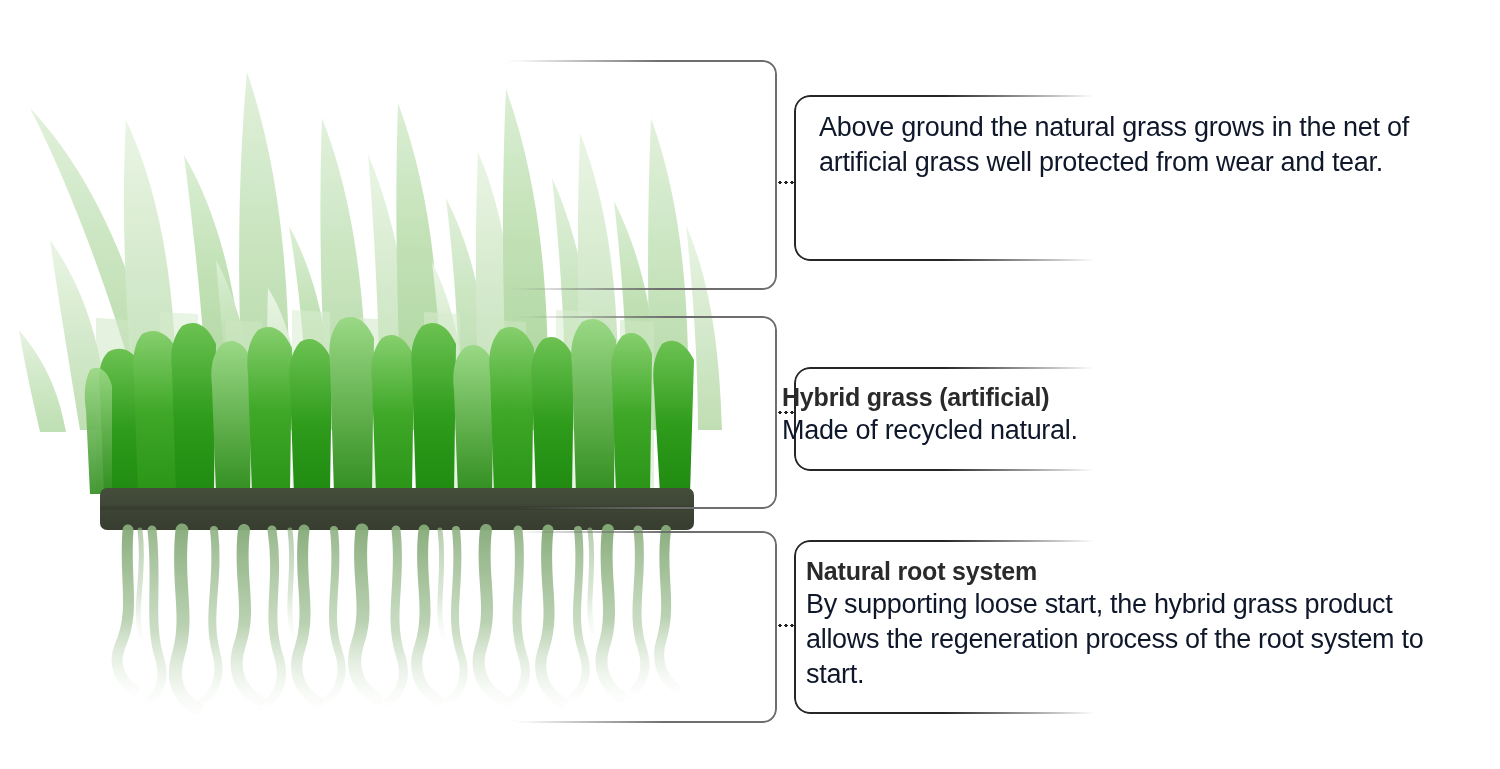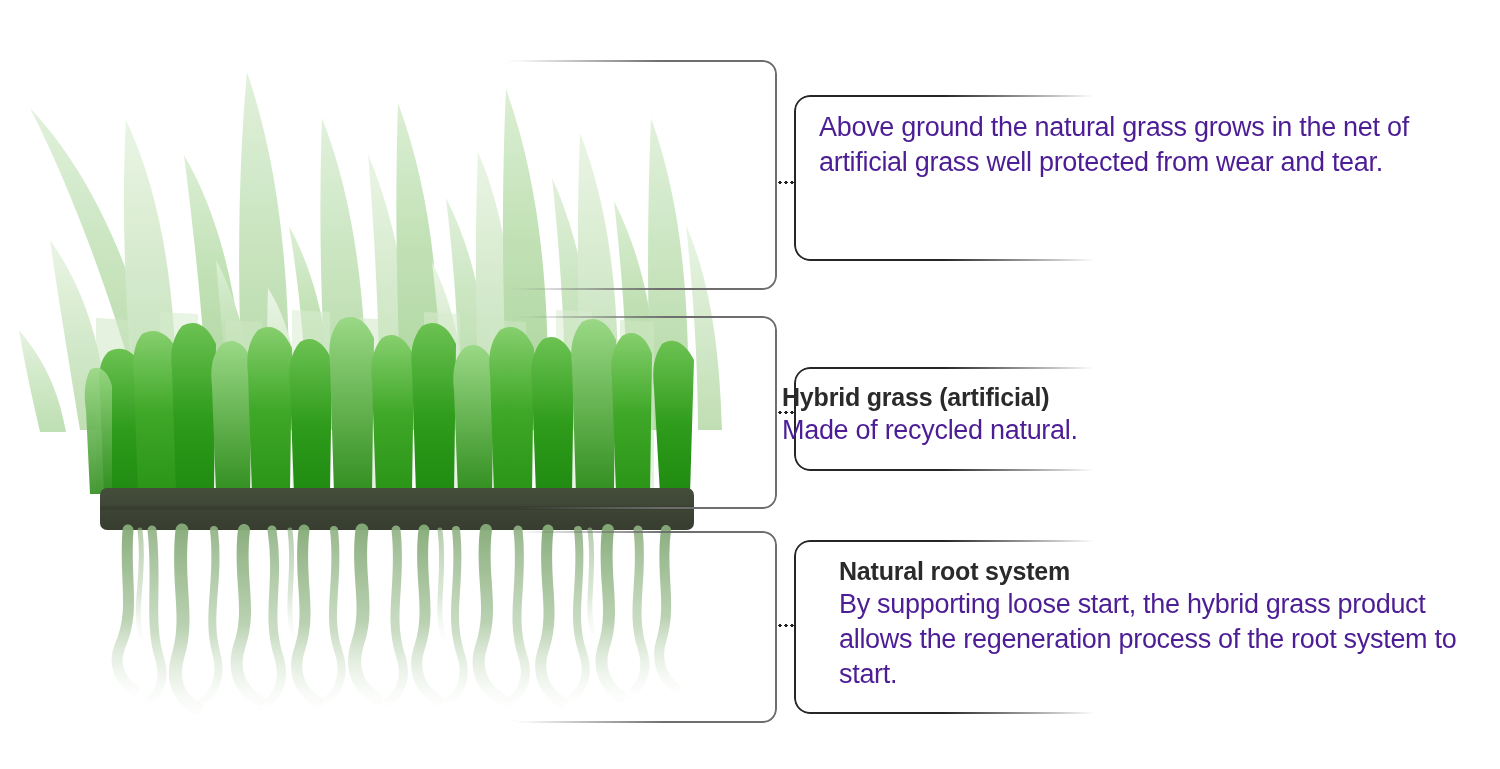--- a/index.html
+++ b/index.html
@@ -24,21 +24,21 @@
 
   
   .callout{position:absolute;box-sizing:border-box;
            border:2.6px solid #262626;border-radius:16px;background:transparent;
            -webkit-mask-image:linear-gradient(to right,rgba(0,0,0,1) 0px,rgba(0,0,0,1) 150px,rgba(0,0,0,0.25) 265px,rgba(0,0,0,0) 300px);
            mask-image:linear-gradient(to right,rgba(0,0,0,1) 0px,rgba(0,0,0,1) 150px,rgba(0,0,0,0.25) 265px,rgba(0,0,0,0) 300px);}
   .callout-text{position:absolute;color:#232323;}
   .callout-title{font-size:25px;font-weight:bold;letter-spacing:-0.2px;
                  line-height:30px;margin:0 0 1px 0;color:#2a2a2a;}
   .callout-body{font-size:27px;font-weight:normal;line-height:35px;
-                letter-spacing:-0.3px;margin:0;color:#4c1d95;}
+                letter-spacing:-0.3px;margin:0;color:#0f172a;}
 </style>
 </head>
 <body>
 
 <div id="stage">
 
   <svg id="illustration" viewBox="0 0 760 769" preserveAspectRatio="none" xmlns="http://www.w3.org/2000/svg">
     <defs>
       <linearGradient id="gNatA" x1="0" y1="1" x2="0" y2="0">
         <stop offset="0" stop-color="#b2d8a4"></stop>
@@ -183,18 +183,18 @@
     <p class="callout-body">Above ground the natural grass grows in the net of artificial grass well protected from wear and tear.</p>
   </div>
 
   <div class="callout" style="left:794px;top:367px;width:420px;height:104px;"></div>
   <div class="callout-text" style="left:782px;top:382px;width:660px;">
     <p class="callout-title">Hybrid grass (artificial)</p>
     <p class="callout-body">Made of recycled natural.</p>
   </div>
 
   <div class="callout" style="left:794px;top:540px;width:420px;height:174px;"></div>
-  <div class="callout-text" style="left:839px;top:556px;width:660px;">
+  <div class="callout-text" style="left:806px;top:556px;width:660px;">
     <p class="callout-title">Natural root system</p>
     <p class="callout-body">By supporting loose start, the hybrid grass product allows the regeneration process of the root system to start.</p>
   </div>
 
 </div>
 
 </body></html>

